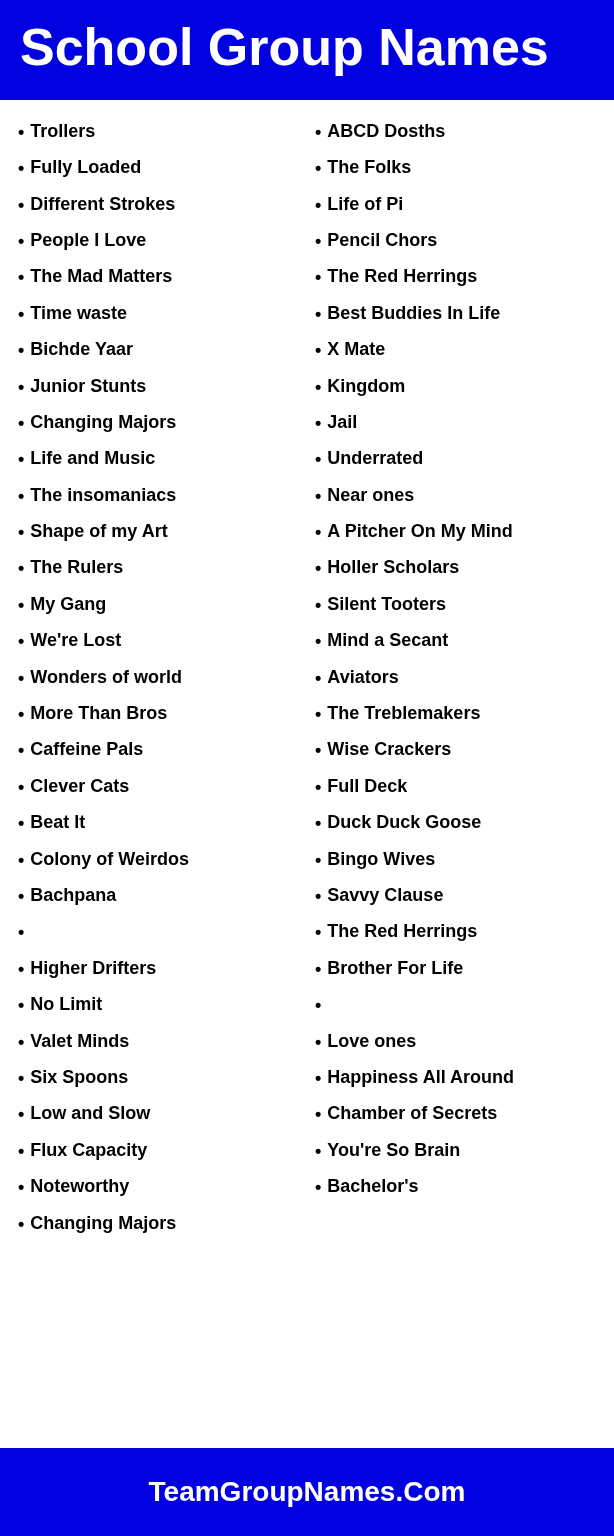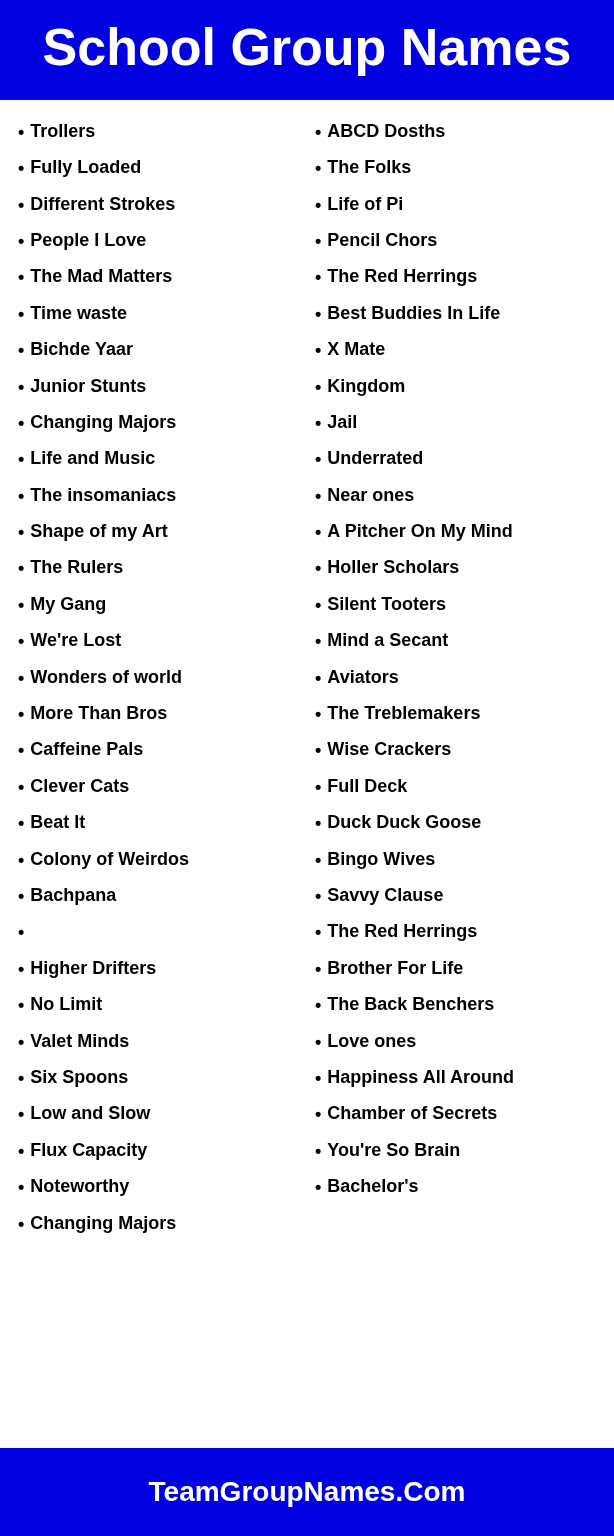--- a/index.html
+++ b/index.html
@@ -7,21 +7,20 @@
       width: 614px;
       min-height: 1536px;
       font-family: Arial, sans-serif;
       background: #fff;
       display: flex;
       flex-direction: column;
     }
     .header {
       background: #0000e0;
       padding: 18px 20px 22px 20px;
-      text-align: center;
     }
     .header-title {
       color: #fff;
       font-size: 52px;
       font-weight: 900;
       line-height: 1.15;
     }
     .content {
       flex: 1;
       background: #fff;
@@ -288,21 +287,20 @@
       <div class="list-item">
         <span class="bullet">•</span>
         <span class="item-text">The Red Herrings</span>
       </div>
       <div class="list-item">
         <span class="bullet">•</span>
         <span class="item-text">Brother For Life</span>
       </div>
       <div class="list-item">
         <span class="bullet">•</span>
-        <span class="item-text">The Back Benchers</span>
       </div>
       <div class="list-item">
         <span class="bullet">•</span>
         <span class="item-text">Love ones</span>
       </div>
       <div class="list-item">
         <span class="bullet">•</span>
         <span class="item-text">Happiness All Around</span>
       </div>
       <div class="list-item">

